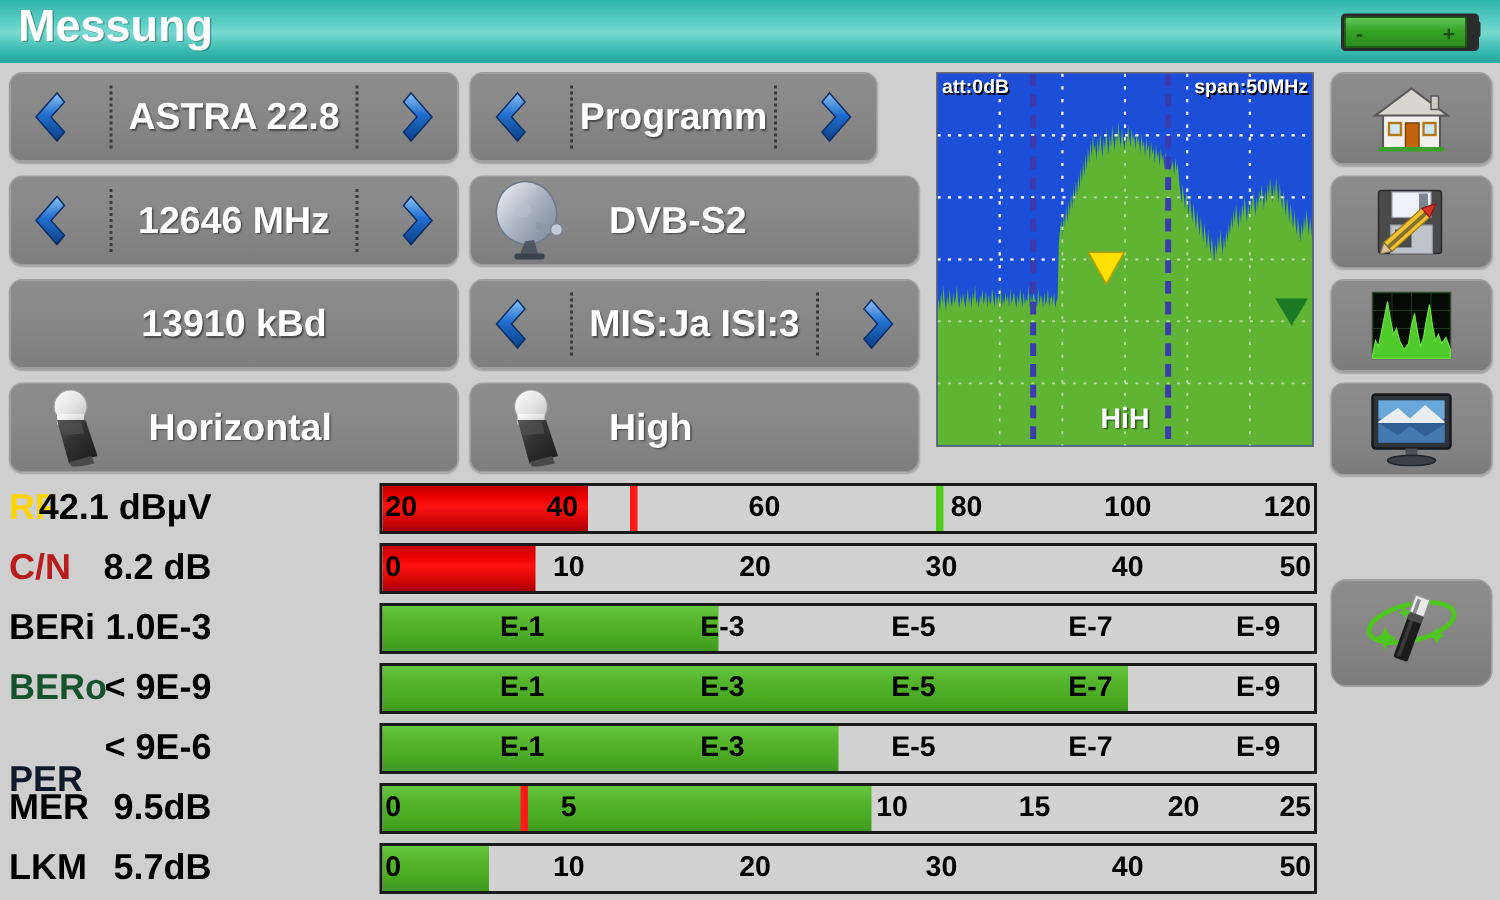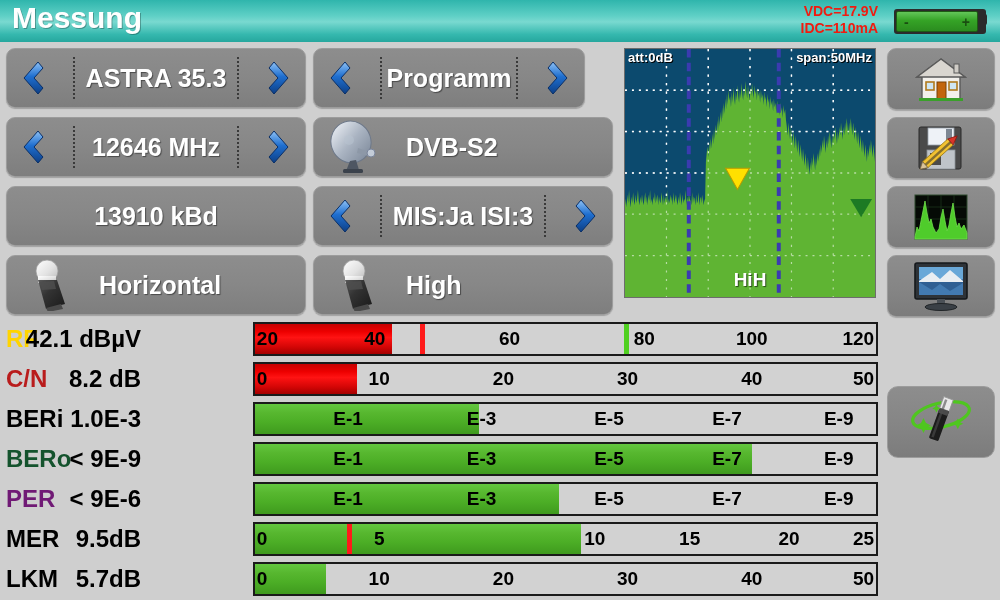--- a/index.html
+++ b/index.html
@@ -80,21 +80,21 @@
   
   .lnb { position: absolute; top: 50%; transform: translateY(-50%); width: 58px; height: 52px; }
   .lnb svg { width: 100%; height: 100%; display: block; }
   
   .dish { position: absolute; top: 50%; transform: translateY(-50%); width: 58px; height: 54px; }
   .dish svg { width: 100%; height: 100%; display: block; }
 
   
   .spectrum {
     position: absolute; left: 624px; top: 48px; width: 252px; height: 250px;
-    background: #0c4a6e; border: 1px solid #6d6d6d; overflow: hidden;
+    background: #1d4ed8; border: 1px solid #6d6d6d; overflow: hidden;
   }
   .spectrum svg { display: block; width: 100%; height: 100%; }
   .spec-label {
     position: absolute; color: #fff; font-size: 13px; font-weight: bold;
     text-shadow: 1px 1px 0 #000; pointer-events: none;
   }
   .spec-att { left: 3px; top: 1px; }
   .spec-span { right: 3px; top: 1px; }
   .spec-band {
     position: absolute; left: 0; right: 0; bottom: 6px; text-align: center;
@@ -148,24 +148,20 @@
   .bar-marker.red-m   { background: #ff1a1a; }
   .bar-marker.green-m { background: #4fd020; }
 </style>
 </head>
 <body>
 
 <div id="app">
 
   <div class="header">
     <div class="header-title">Messung</div>
-    <div class="power-readout">
-      <div>VDC=17.9V</div>
-      <div>IDC=110mA</div>
-    </div>
     <div class="battery">
       <div class="battery-body">
         <span class="batt-minus">-</span>
         <span class="batt-plus">+</span>
       </div>
       <div class="battery-cap"></div>
     </div>
   </div>
 
   <div class="btn" style="left:6px;  top:48px;  width:300px; height:60px;">
@@ -176,21 +172,21 @@
               <stop offset="0" stop-color="#8fc2f5"></stop>
               <stop offset="0.45" stop-color="#1f6fd0"></stop>
               <stop offset="1" stop-color="#0d3f86"></stop>
             </linearGradient>
           </defs>
           <path d="M22 4 L8 20 L22 36 L27 30 L18 20 L27 10 Z" fill="url(#gl)" stroke="#0a2f66" stroke-width="1"></path>
         </svg>
     </div>
     <div class="sep" style="left:66px;"></div>
     <div class="sep" style="right:66px;"></div>
-    <div class="btn-label">ASTRA 35.3</div>
+    <div class="btn-label">ASTRA 22.8</div>
     <div class="chev" style="right:9px;">
       <svg viewBox="0 0 30 40">
           <path d="M8 4 L22 20 L8 36 L3 30 L12 20 L3 10 Z" fill="url(#gl)" stroke="#0a2f66" stroke-width="1"></path>
         </svg>
     </div>
   </div>
 
   <div class="btn" style="left:313px; top:48px;  width:272px; height:60px;">
     <div class="chev" style="left:9px;">
       <svg viewBox="0 0 30 40">
@@ -471,21 +467,21 @@
           <div class="bar-ticks">
             <span class="bar-tick" style="left: 15%; transform: translate(-50%, -50%);">E-1</span>
             <span class="bar-tick" style="left: 36.5%; transform: translate(-50%, -50%);">E-3</span>
             <span class="bar-tick" style="left: 57%; transform: translate(-50%, -50%);">E-5</span>
             <span class="bar-tick" style="left: 76%; transform: translate(-50%, -50%);">E-7</span>
             <span class="bar-tick" style="left: 94%; transform: translate(-50%, -50%);">E-9</span>
           </div>
         </div>
       </div>
       <div class="meas-row" style="top: 479px;">
-        <div class="meas-name" style="color: #701a75;">PER</div>
+        <div class="meas-name" style="color: #0f172a; margin-top: 21px;">PER</div>
         <div class="meas-value">&lt; 9E-6</div>
         <div class="bar-wrap">
           <div class="bar-fill green" style="width: 49%;"></div>
           <div class="bar-ticks">
             <span class="bar-tick" style="left: 15%; transform: translate(-50%, -50%);">E-1</span>
             <span class="bar-tick" style="left: 36.5%; transform: translate(-50%, -50%);">E-3</span>
             <span class="bar-tick" style="left: 57%; transform: translate(-50%, -50%);">E-5</span>
             <span class="bar-tick" style="left: 76%; transform: translate(-50%, -50%);">E-7</span>
             <span class="bar-tick" style="left: 94%; transform: translate(-50%, -50%);">E-9</span>
           </div>

